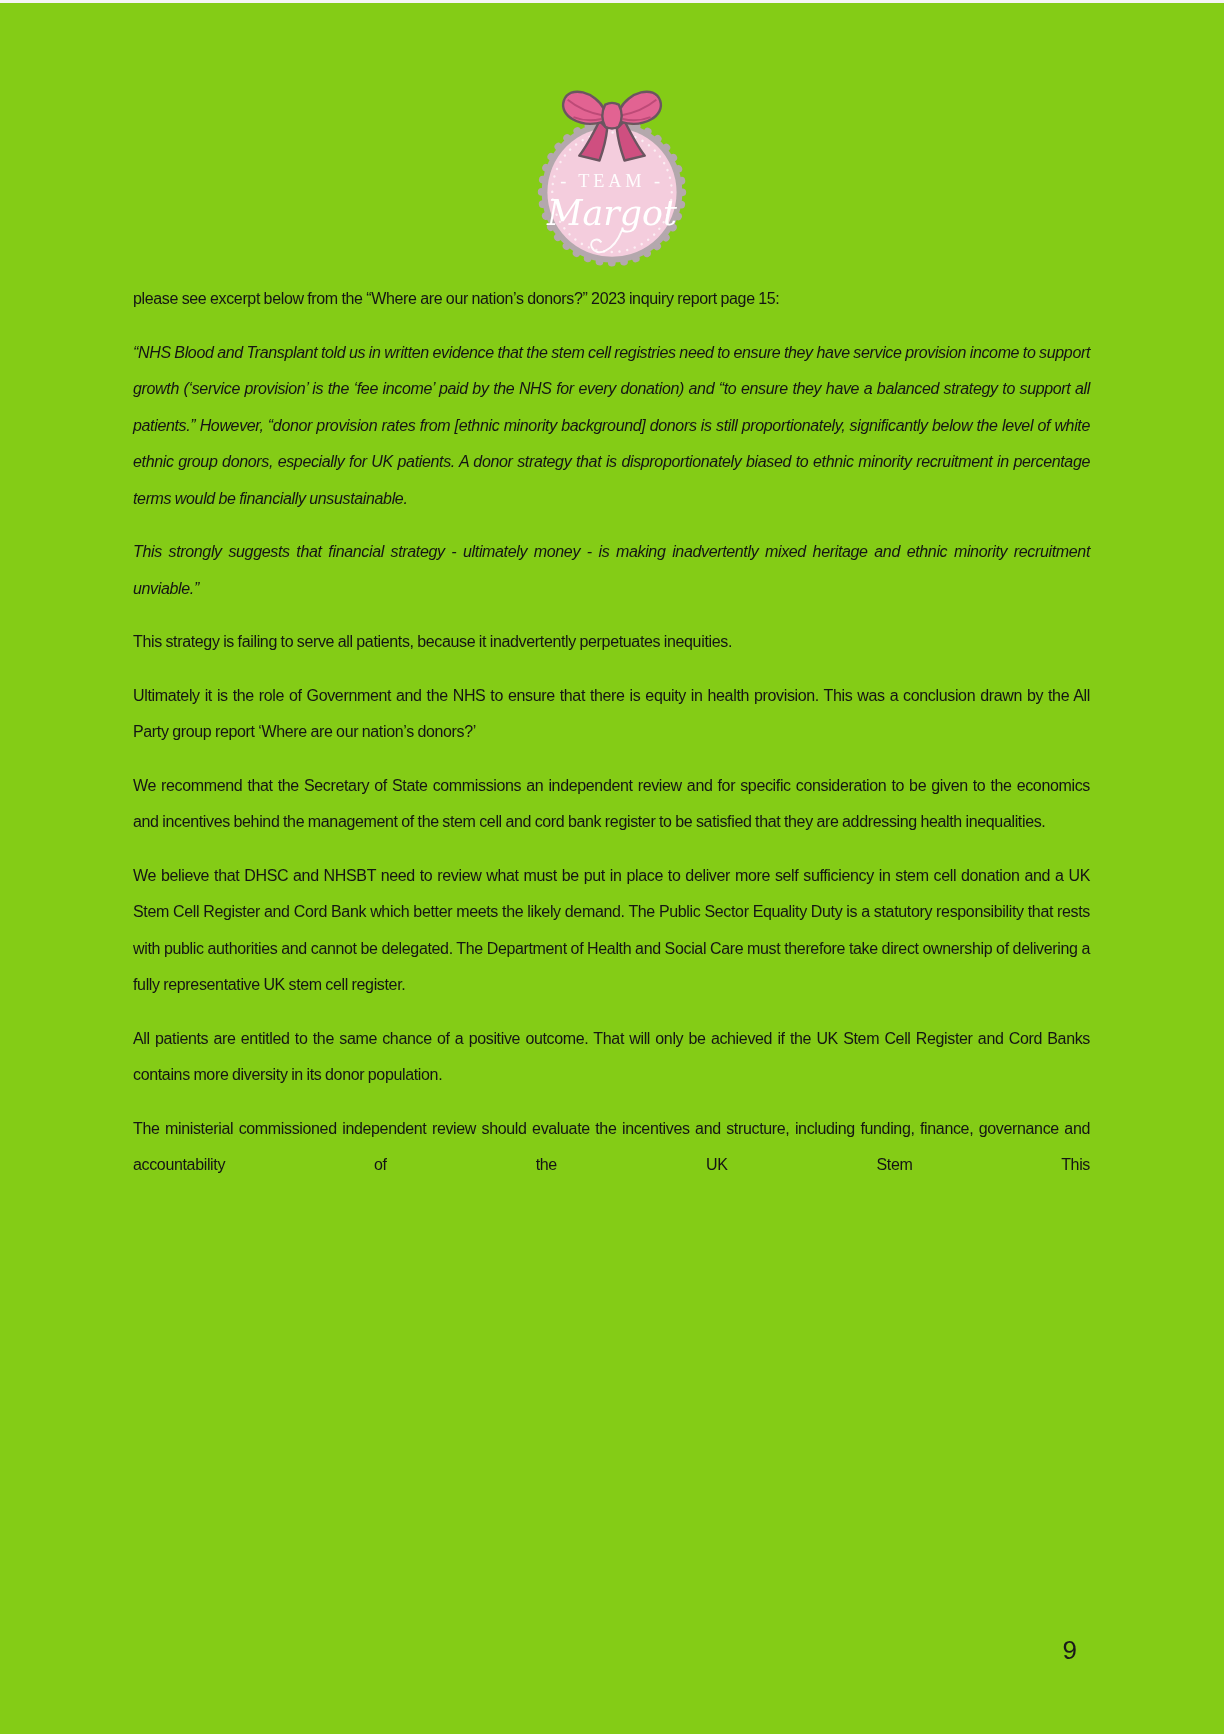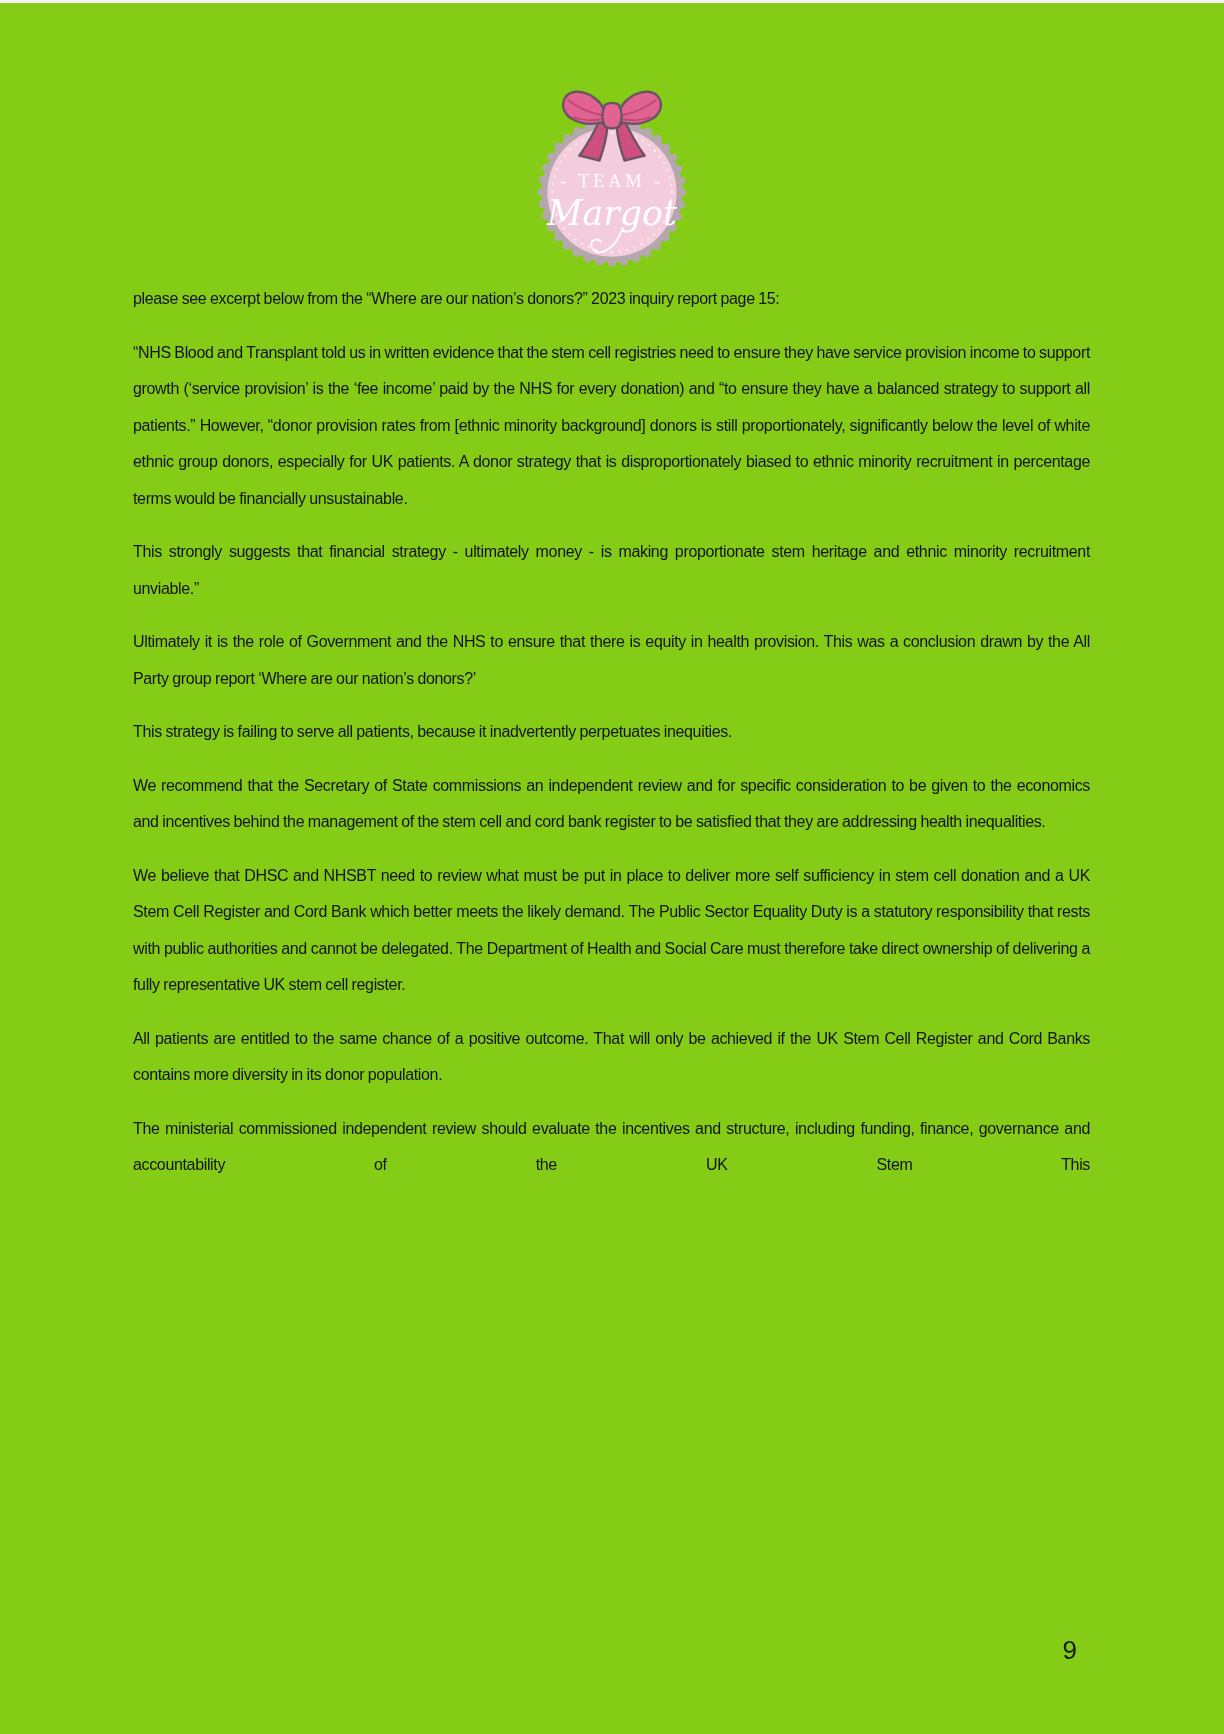--- a/index.html
+++ b/index.html
@@ -27,21 +27,21 @@
     width:957px;
   }
   .content p {
     margin:0 0 17px 0;
     font-size:16px;
     line-height:36.5px;
     letter-spacing:-0.35px;
     word-spacing:-0.5px;
     text-align:justify;
   }
-  .content p.italic { }
+  .content p.italic { font-style:italic; }
   .content p.cont { text-align-last:justify; }
   .page-number {
     position:absolute;
     top:1632px;
     right:147px;
     font-size:26px;
     line-height:30px;
     color:#1a1a1a;
   }
 </style>
@@ -77,23 +77,23 @@
         <path d="M120,50 C132,48 146,42 156,34 M121,54 C130,56 140,56 150,52" stroke="#bd4a77" stroke-width="2" fill="none"></path>
 
         <path d="M103,39 C99,47 99,55 103,62 C108,64.5 112,64.5 117,62 C121,55 121,47 117,39 C112,36.5 108,36.5 103,39 Z" fill="#e26392" stroke="#6b5560" stroke-width="2.5"></path>
       </g>
     </svg>
   </div>
 
   <div class="content">
     <p>please see excerpt below from the “Where are our nation’s donors?” 2023 inquiry report page 15:</p>
     <p class="italic">“NHS Blood and Transplant told us in written evidence that the stem cell registries need to ensure they have service provision income to support growth (‘service provision’ is the ‘fee income’ paid by the NHS for every donation) and “to ensure they have a balanced strategy to support all patients.” However, “donor provision rates from [ethnic minority background] donors is still proportionately, significantly below the level of white ethnic group donors, especially for UK patients. A donor strategy that is disproportionately biased to ethnic minority recruitment in percentage terms would be financially unsustainable.</p>
-    <p class="italic">This strongly suggests that financial strategy - ultimately money - is making proportionate stem heritage and ethnic minority recruitment unviable.”</p>
+    <p class="italic">This strongly suggests that financial strategy - ultimately money - is making inadvertently mixed heritage and ethnic minority recruitment unviable.”</p>
+    <p>This strategy is failing to serve all patients, because it inadvertently perpetuates inequities.</p>
     <p>Ultimately it is the role of Government and the NHS to ensure that there is equity in health provision. This was a conclusion drawn by the All Party group report ‘Where are our nation’s donors?’</p>
-    <p>This strategy is failing to serve all patients, because it inadvertently perpetuates inequities.</p>
     <p>We recommend that the Secretary of State commissions an independent review and for specific consideration to be given to the economics and incentives behind the management of the stem cell and cord bank register to be satisfied that they are addressing health inequalities.</p>
     <p>We believe that DHSC and NHSBT need to review what must be put in place to deliver more self sufficiency in stem cell donation and a UK Stem Cell Register and Cord Bank which better meets the likely demand. The Public Sector Equality Duty is a statutory responsibility that rests with public authorities and cannot be delegated. The Department of Health and Social Care must therefore take direct ownership of delivering a fully representative UK stem cell register.</p>
     <p>All patients are entitled to the same chance of a positive outcome.  That will only be achieved if the UK Stem Cell Register and Cord Banks contains more diversity in its donor population.</p>
     <p class="cont">The ministerial commissioned independent review should evaluate the incentives and structure, including funding, finance, governance and accountability of the UK Stem This</p>
   </div>
 
   <div class="page-number">9</div>
 
 </div>
 

